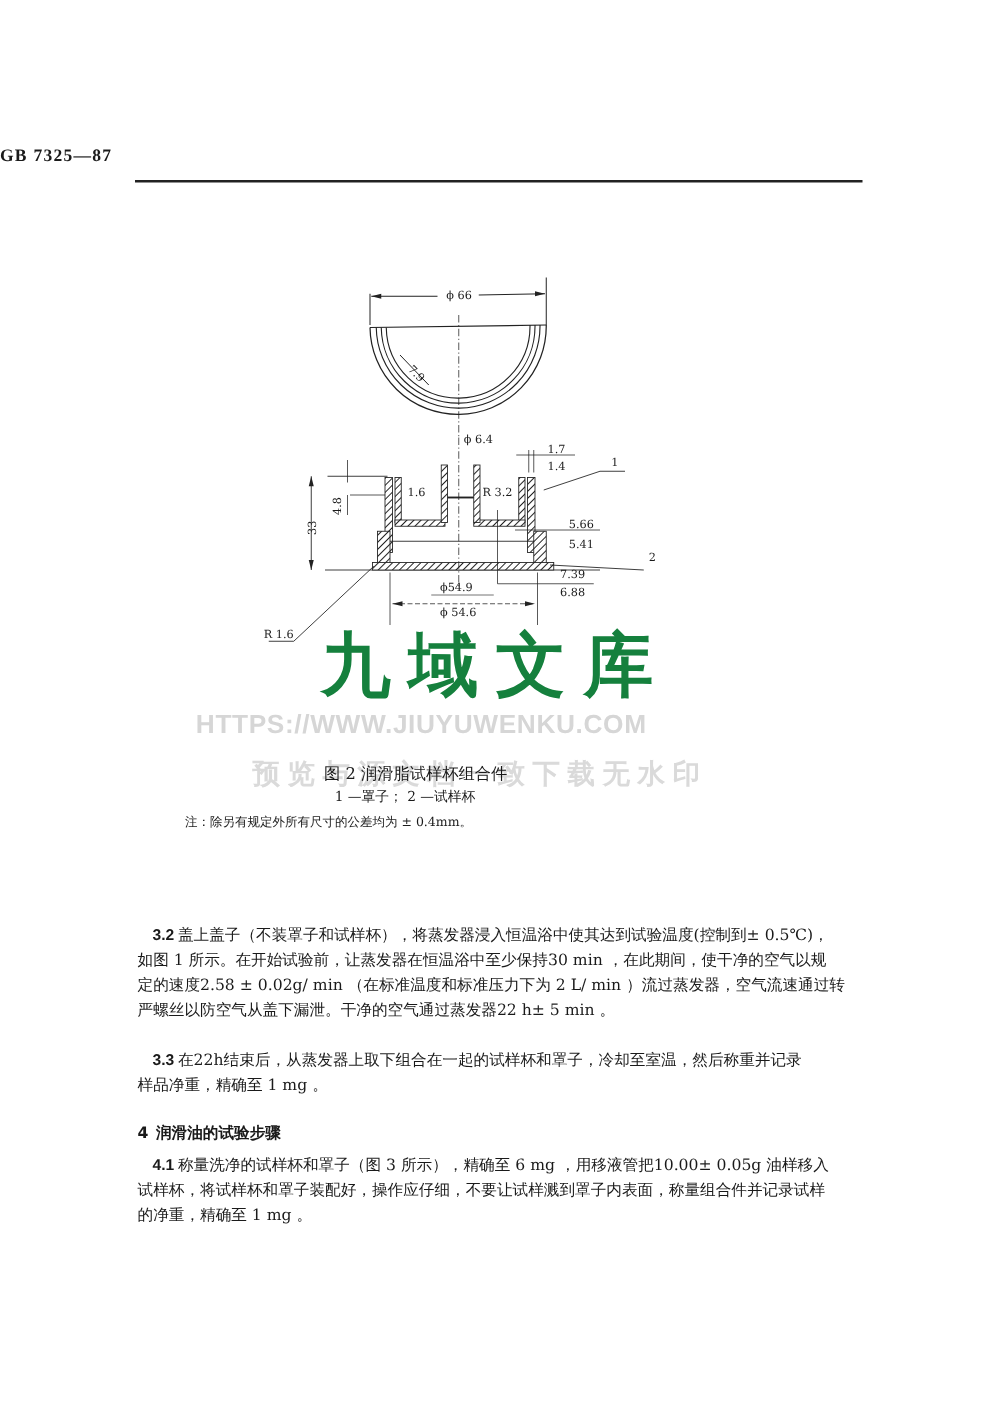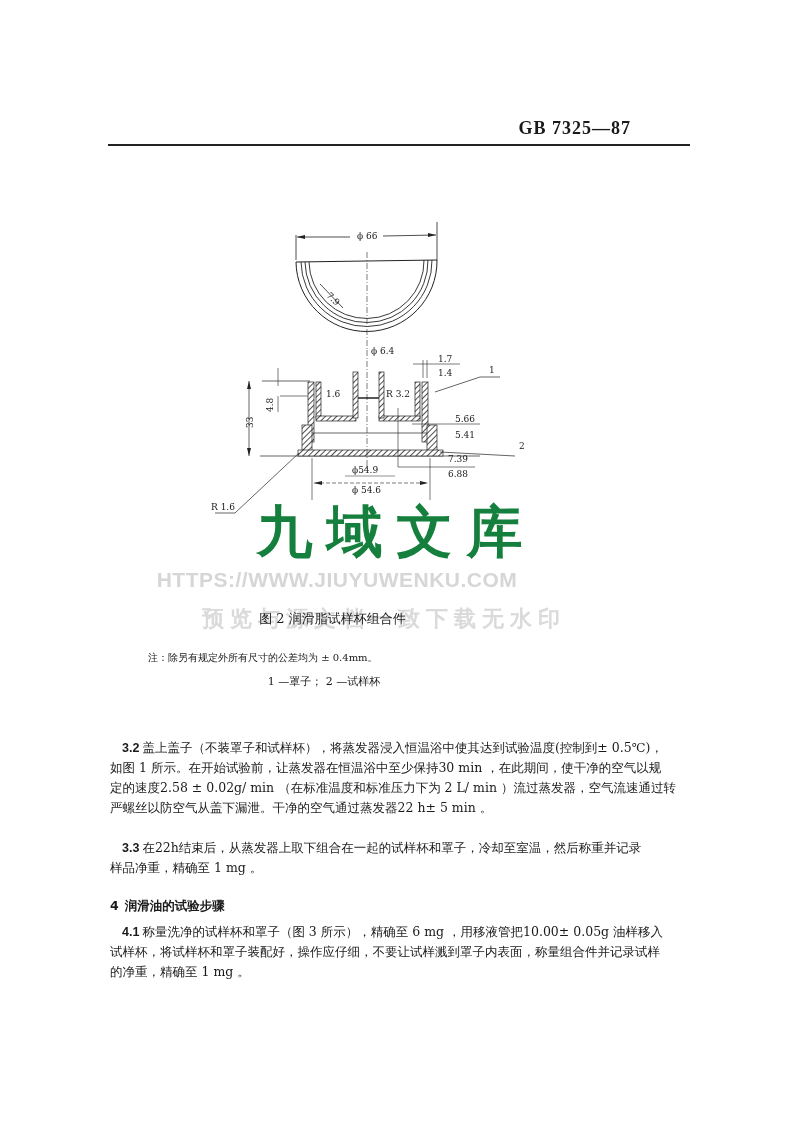--- a/index.html
+++ b/index.html
@@ -1,30 +1,30 @@
 <!DOCTYPE html>
 <html><head>
 <meta charset="utf-8">
 <style>
   html, body { margin: 0; padding: 0; background: #ffffff; }
   body { width: 793px; height: 1122px; position: relative; overflow: hidden;
          font-family: "DejaVu Serif", "Liberation Serif", serif; color: #1a1a1a; }
-  .header { position: absolute; top: 118px; left: 0; width: 631px; text-align: right;
-            font-family: "Liberation Serif", "DejaVu Serif", serif; font-weight: bold; font-size: 18px; letter-spacing: 1px; }
+  .header { position: absolute; top: 118px; left: 0; width: 631px; text-align: left;
+            font-family: "Liberation Serif", "DejaVu Serif", serif; font-weight: bold; font-size: 14px; letter-spacing: 1px; }
   .header-rule { position: absolute; top: 144px; left: 108px; width: 582px; height: 2px; background: #222; }
   .figure { position: absolute; left: 0; top: 0; width: 686px; height: 600px; }
   .figure svg { position: absolute; left: 0; top: 0; }
   .wm-big { position: absolute; top: 495px; left: 0; width: 793px; text-align: center;
             font-family: "DejaVu Sans", sans-serif; font-size: 56px; font-weight: bold; color: #15803d; letter-spacing: 14px; }
   .wm-url { position: absolute; top: 568px; left: 0; width: 674px; text-align: center;
             font-family: "Liberation Sans", sans-serif; font-size: 21px; font-weight: bold; color: #d6d6d6; letter-spacing: 0.5px; }
   .wm-sub { position: absolute; top: 604px; left: 0; width: 768px; text-align: center;
             font-family: "DejaVu Sans", sans-serif; font-size: 22px; font-weight: bold; color: #dadada; letter-spacing: 6px; }
   .caption { position: absolute; top: 610px; left: 0; width: 665px; text-align: center; font-size: 13px; }
-  .caption-sub { position: absolute; top: 630px; left: 0; width: 648px; text-align: center; font-size: 11px; margin-top: 44px; }
+  .caption-sub { position: absolute; top: 630px; left: 0; width: 648px; text-align: center; font-size: 11px; }
   .note { position: absolute; top: 651px; left: 148px; font-size: 10px; }
   .para { position: absolute; left: 110px; width: 580px; font-size: 12.5px; line-height: 20px; }
   .para .num { font-family: "Liberation Sans", sans-serif; font-weight: bold; margin-right: 3px; }
   .indent { padding-left: 12px; }
   .sec-heading { position: absolute; left: 110px; top: 898px; font-size: 12.5px; font-family: "DejaVu Sans", sans-serif; font-weight: bold; }
   .sec-heading .num { margin-right: 6px; }
 </style>
 </head>
 <body>
 

